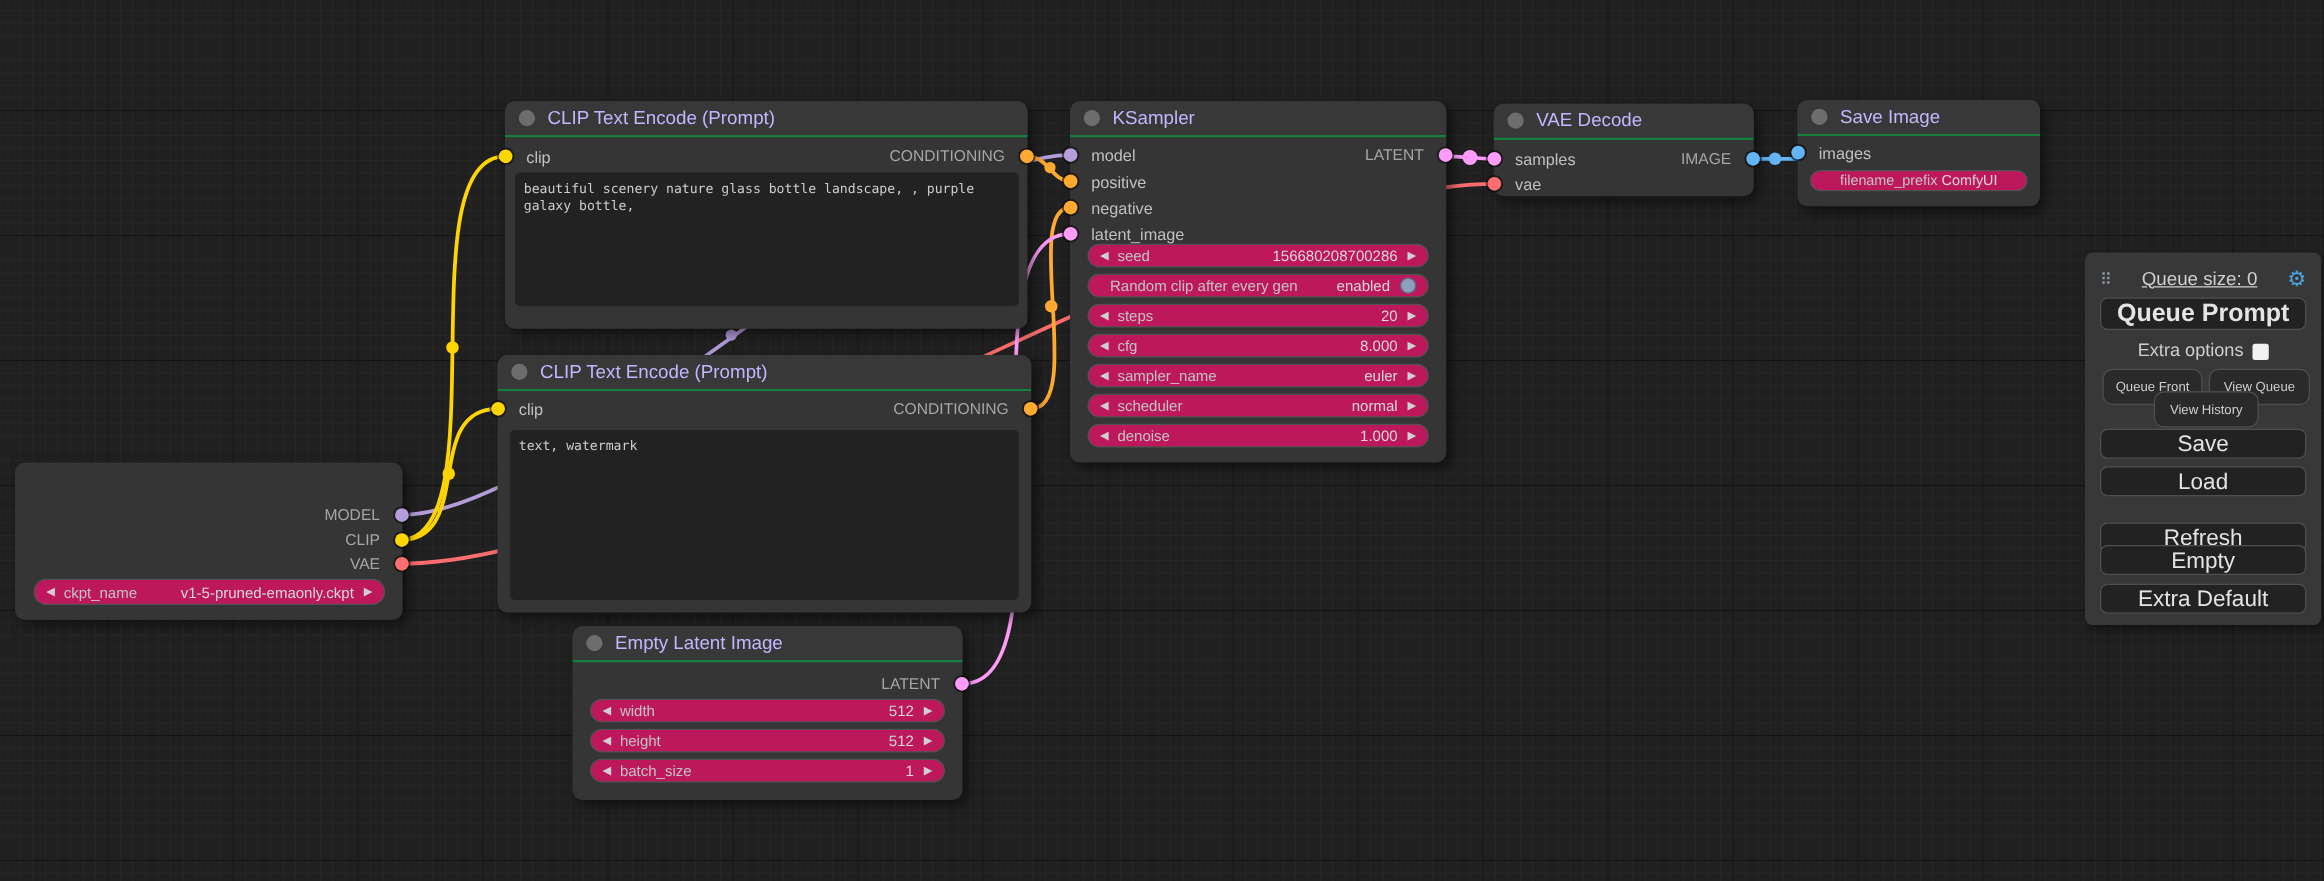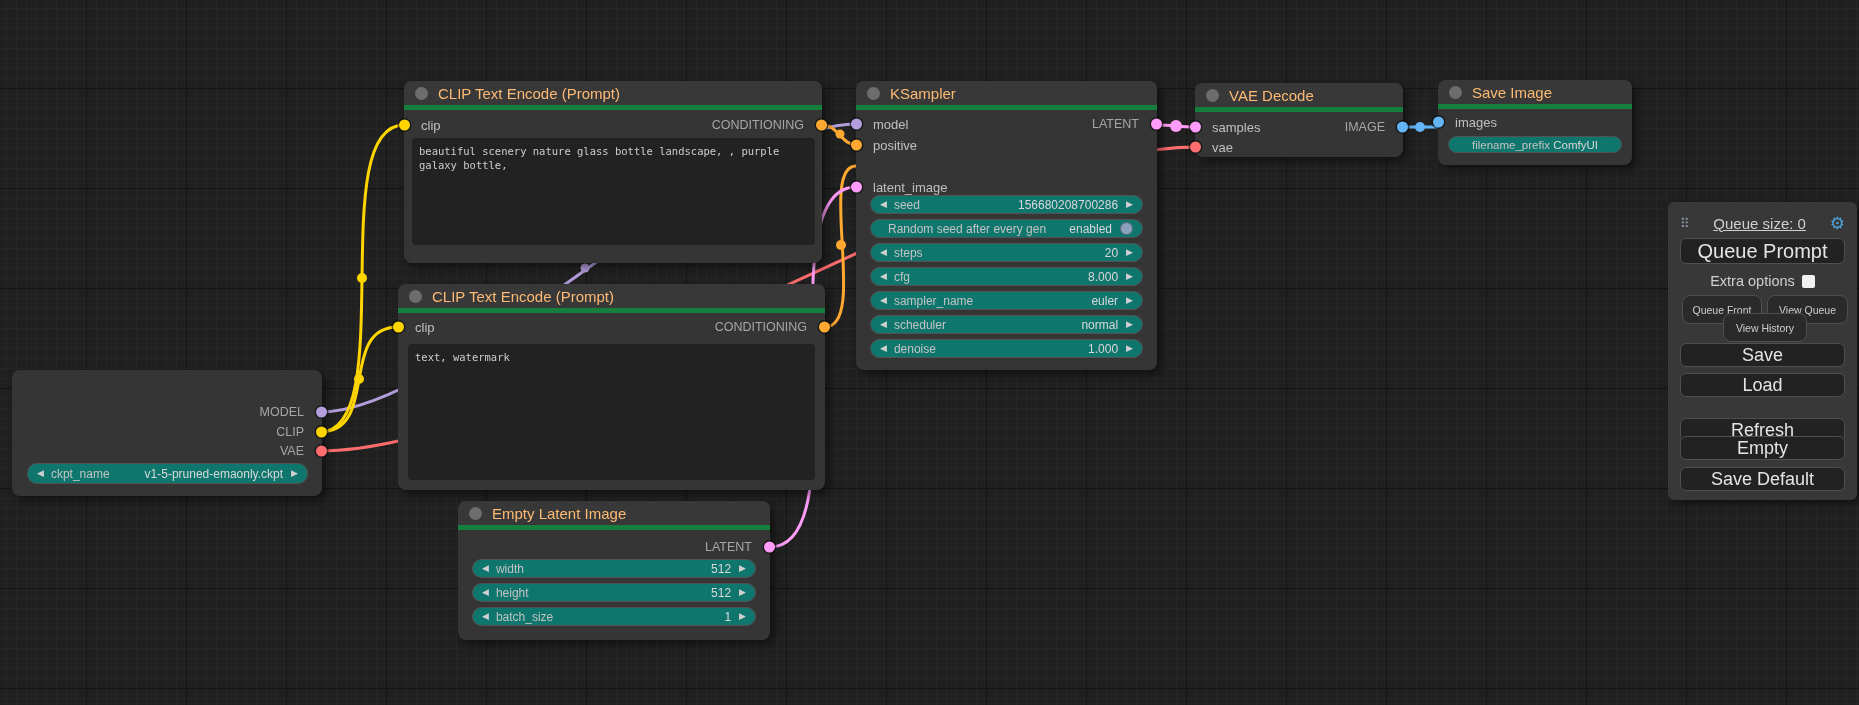--- a/index.html
+++ b/index.html
@@ -12,34 +12,34 @@
       linear-gradient(#262626 1px, transparent 1px),
       linear-gradient(90deg,#262626 1px, transparent 1px);
     background-size:100px 100px,100px 100px,10px 10px,10px 10px;
     background-position:-14px -12px;
     font-family:"Liberation Sans", sans-serif;
   }
   #wires{position:absolute;left:0;top:0;z-index:1;}
   .node{position:absolute;background:#353535;border-radius:8px;z-index:2;
         box-shadow:4px 4px 10px rgba(0,0,0,.5);}
   .ntitle{height:29px;display:flex;align-items:center;gap:10px;padding:0 11px;
-          color:#fdba74;font-size:15px;background:#383838;border-radius:8px 8px 0 0;
-          border-bottom:5px solid #15803d;box-sizing:border-box;}
+          color:#c4b5fd;font-size:15px;background:#383838;border-radius:8px 8px 0 0;
+          border-bottom:2px solid #15803d;box-sizing:border-box;}
   .ncircle{width:13px;height:13px;border-radius:50%;background:#6d6d6d;flex:none;}
   .srow{position:absolute;left:0;right:0;height:20px;display:flex;align-items:center;}
   .srow .lbl{font-size:13px;color:#c0c0c0;}
   .srow.in .lbl{margin-left:17px;}
   .srow.out{justify-content:flex-end;}
   .srow.out .lbl{margin-right:18px;color:#a6a6a6;font-size:12.5px;}
   .pdot{position:absolute;top:50%;width:11px;height:11px;border-radius:50%;
         transform:translateY(-50%);box-shadow:0 0 0 1.5px rgba(10,10,10,.6);}
   .pdot.l{left:-5px;} .pdot.r{right:-5px;}
   .c-model{background:#B39DDB}.c-clip{background:#FFD500}.c-vae{background:#FF6E6E}
   .c-cond{background:#FFA931}.c-latent{background:#FF9CF9}.c-image{background:#64B5F6}
-  .widget{position:absolute;height:19px;background:#0f766e;border:1px solid #525252;
+  .widget{position:absolute;height:19px;background:#be185d;border:1px solid #525252;
           border-radius:10px;display:flex;align-items:center;padding:0 9px;
           font-size:12px;color:#c3c3c3;box-sizing:border-box;}
   .warrow{font-size:9px;color:#d0d0d0;cursor:pointer;line-height:1;}
   .wlabel{margin-left:7px;}
   .wvalue{margin-left:auto;margin-right:8px;color:#d8d8d8;}
   .widget.toggle .wlabel{margin-left:8px;}
   .tdot{width:13px;height:13px;border-radius:50%;background:#8ba0bc;flex:none;
         box-shadow:inset 0 0 0 1px rgba(0,0,0,.35);}
   .prompt{position:absolute;background:#222222;border-radius:4px;
           font-family:"DejaVu Sans Mono",monospace;font-size:10.5px;line-height:14px;
@@ -50,21 +50,21 @@
           background:#383838;border-radius:6px;z-index:3;box-shadow:3px 3px 9px rgba(0,0,0,.5);}
   .qhead{position:absolute;top:12px;left:0;right:0;height:18px;display:flex;
          align-items:center;padding:0 12px;box-sizing:border-box;}
   .qhandle{color:#8d99a8;font-size:13px;cursor:grab;}
   .qsize{flex:1;text-align:center;color:#cfcfcf;font-size:15px;text-decoration:underline;}
   .qgear{color:#4aa3dc;font-size:17px;cursor:pointer;line-height:1;}
   .qbtn{position:absolute;left:12px;width:165px;height:24px;background:#222222;
         border:1px solid #4f4f4f;border-radius:6px;color:#e4e4e4;font-size:18px;
         display:flex;align-items:center;justify-content:center;cursor:pointer;
         box-sizing:border-box;font-family:"Liberation Sans",sans-serif;}
-  .qbtn.big{height:26px;font-size:20px;}
+  .qbtn.big{height:26px;font-size:20px;font-weight:bold;}
   .qsmall{position:absolute;height:29px;background:#2a2a2a;border:1px solid #4f4f4f;
         border-radius:8px;color:#cfcfcf;font-size:10.5px;display:flex;align-items:center;
         justify-content:center;cursor:pointer;box-sizing:border-box;}
   .qextras{position:absolute;top:71px;left:0;right:0;display:flex;align-items:center;
         justify-content:center;gap:7px;color:#cfcfcf;font-size:14.5px;}
   .qcheck{width:13px;height:13px;background:#f2f2f2;border-radius:2px;cursor:pointer;}
 </style>
 </head>
 <body>
 
@@ -185,32 +185,36 @@
       <span class="lbl">model</span>
     </div>
     <div class="srow out" style="top:33px">
       <span class="lbl">LATENT</span>
       <span class="pdot r c-latent"></span>
     </div>
     <div class="srow in" style="top:54px">
       <span class="pdot l c-cond"></span>
       <span class="lbl">positive</span>
     </div>
+    <div class="srow in" style="top:75px">
+      <span class="pdot l c-cond"></span>
+      <span class="lbl">negative</span>
+    </div>
     <div class="srow in" style="top:96px">
       <span class="pdot l c-latent"></span>
       <span class="lbl">latent_image</span>
     </div>
     <div class="widget" style="top:114px;left:14px;width:273px">
       <span class="warrow">◀</span>
       <span class="wlabel">seed</span>
       <span class="wvalue">156680208700286</span>
       <span class="warrow">▶</span>
     </div>
     <div class="widget toggle" style="top:138px;left:14px;width:273px">
-      <span class="wlabel">Random seed after every gen</span>
+      <span class="wlabel">Random clip after every gen</span>
       <span class="wvalue">enabled</span>
       <span class="tdot"></span>
     </div>
     <div class="widget" style="top:162px;left:14px;width:273px">
       <span class="warrow">◀</span>
       <span class="wlabel">steps</span>
       <span class="wvalue">20</span>
       <span class="warrow">▶</span>
     </div>
     <div class="widget" style="top:186px;left:14px;width:273px">
@@ -284,16 +288,16 @@
       <span>Extra options</span>
       <span class="qcheck"></span>
     </div>
     <div class="qsmall" style="top:93px;left:14px;width:80px">Queue Front</div>
     <div class="qsmall" style="top:93px;left:99px;width:81px">View Queue</div>
     <div class="qsmall" style="top:111px;left:55px;width:84px">View History</div>
     <div class="qbtn" style="top:141px">Save</div>
     <div class="qbtn" style="top:171px">Load</div>
     <div class="qbtn" style="top:216px">Refresh</div>
     <div class="qbtn" style="top:234px">Empty</div>
-    <div class="qbtn" style="top:265px">Save Default</div>
+    <div class="qbtn" style="top:265px">Extra Default</div>
   </div>
 
 </div>
 
 </body></html>

